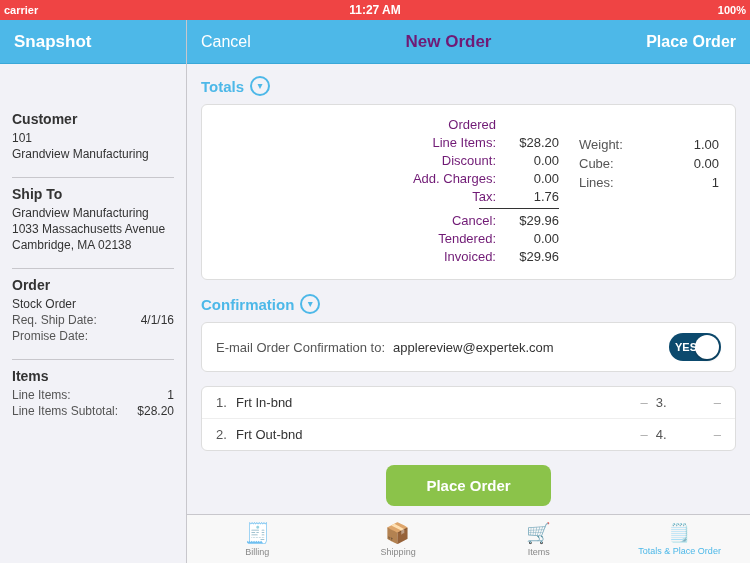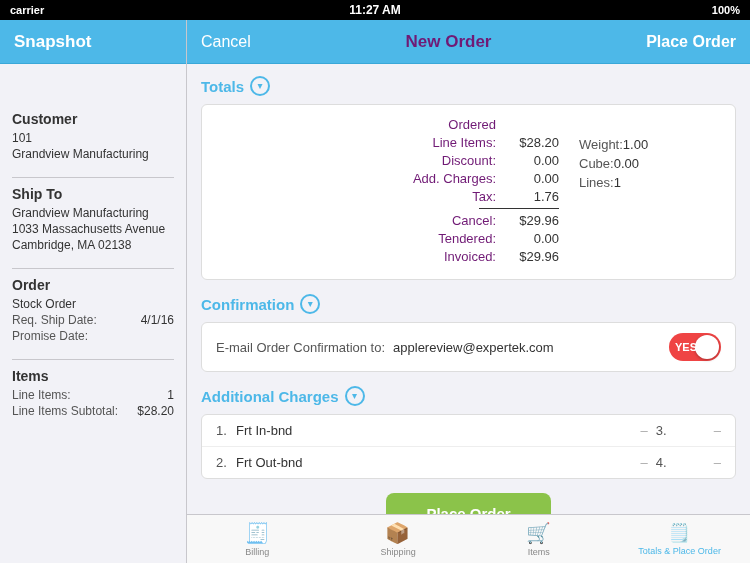--- a/index.html
+++ b/index.html
@@ -1,25 +1,25 @@
 <!DOCTYPE html>
 <html><head>
   <meta charset="utf-8">
   <style>
     * { box-sizing: border-box; margin: 0; padding: 0; }
     body { font-family: -apple-system, 'Helvetica Neue', Arial, sans-serif; background: #f2f2f7; width: 750px; height: 563px; overflow: hidden; display: flex; flex-direction: column; }
 
     
     .status-bar {
-      background: #000000;
+      background: #ef4444;
       height: 20px;
       display: flex;
       align-items: center;
       justify-content: space-between;
-      padding: 0 10px;
+      padding: 0 4px;
       font-size: 11px;
       color: white;
       font-weight: 600;
     }
     .status-bar-center { position: absolute; left: 50%; transform: translateX(-50%); font-size: 12px; font-weight: 600; color: white; }
 
     
     .nav-bar {
       background: #4db8e8;
       height: 44px;
@@ -121,42 +121,42 @@
     .totals-row {
       display: flex;
       justify-content: flex-end;
       gap: 8px;
       margin-bottom: 3px;
       font-size: 13px;
     }
     .totals-row-label { color: #701a75; text-align: right; min-width: 90px; }
     .totals-row-value { color: #333; text-align: right; min-width: 55px; font-weight: 500; }
     .totals-divider { border: none; border-top: 1px solid #333; margin: 4px 0 4px auto; width: 80px; }
-    .totals-right-row { display: flex; margin-bottom: 4px; font-size: 13px; }
+    .totals-right-row { display: flex; justify-content: space-between; margin-bottom: 4px; font-size: 13px; }
     .totals-right-label { color: #555; }
     .totals-right-value { color: #333; font-weight: 500; }
 
     
     .confirmation-inner {
       display: flex;
       align-items: center;
       padding: 10px 14px;
       font-size: 13px;
     }
     .confirmation-label { color: #555; margin-right: 8px; white-space: nowrap; }
     .confirmation-email { color: #333; flex: 1; }
     .toggle-container {
       display: flex;
       align-items: center;
       margin-left: 12px;
     }
     .toggle {
       width: 52px;
       height: 28px;
-      background: #ef4444;
+      background: #0c4a6e;
       border-radius: 14px;
       display: flex;
       align-items: center;
       padding: 2px;
       cursor: pointer;
       position: relative;
     }
     .toggle-label {
       position: absolute;
       left: 6px;
@@ -368,24 +368,20 @@
           <span class="confirmation-email">applereview@expertek.com</span>
           <div class="toggle-container">
             <div class="toggle">
               <span class="toggle-label">YES</span>
               <div class="toggle-knob"></div>
             </div>
           </div>
         </div>
       </div>
 
-      <div class="section-header">
-        <span class="section-header-title">Additional Charges</span>
-        <div class="chevron-circle"></div>
-      </div>
       <div class="card">
         <div class="charges-row">
           <span class="charges-num">1.</span>
           <span class="charges-name">Frt In-bnd</span>
           <span class="charges-dash">–</span>
           <span class="charges-num-label">3.</span>
           <span class="charges-value"></span>
           <span class="charges-dash2">–</span>
         </div>
         <div class="charges-row">

